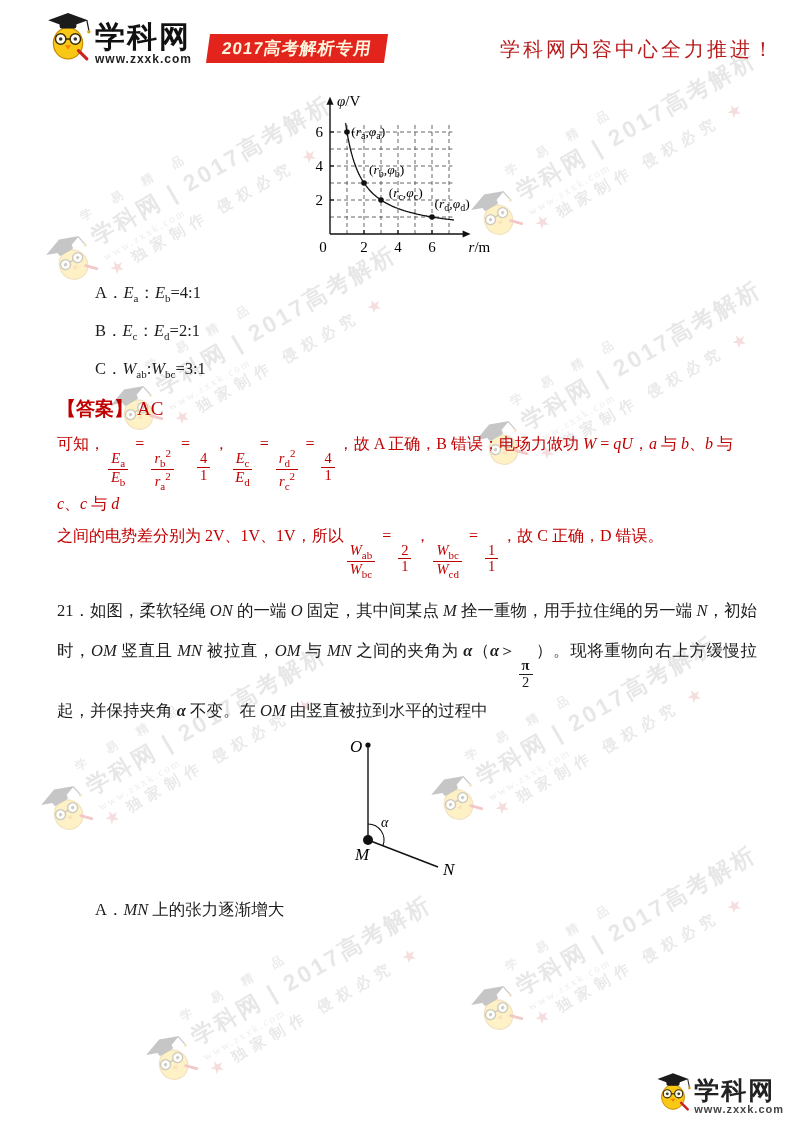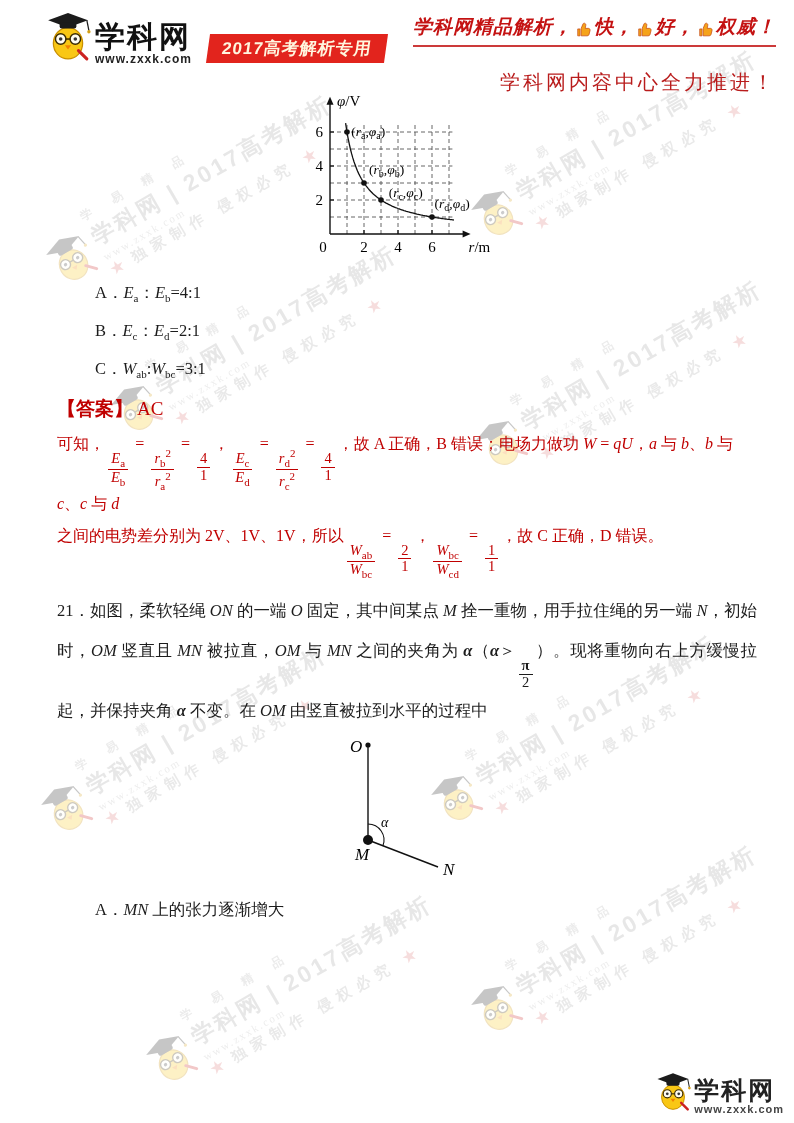--- a/index.html
+++ b/index.html
@@ -265,35 +265,20 @@
   <polygon points="19,33 25,33 22,37" fill="#f08300"></polygon>
   <line x1="32" y1="38" x2="40" y2="46" stroke="#cc2222" stroke-width="3" stroke-linecap="round"></line>
 </svg></span>
       <div class="logo-text">
         <div class="brand">学科网</div>
         <div class="brand-url">www.zxxk.com</div>
       </div>
       <div class="badge">2017高考解析专用</div>
     </div>
     <div class="head-right">
-      <div class="slogan">
-        <span>学科网精品解析，</span>
-        <span class="thumb"><svg viewBox="0 0 12 13" width="100%" height="100%">
-  <path d="M1 6h2v6H1z M4 12h5.2c.8 0 1.4-.5 1.6-1.2l.9-3.4c.2-.9-.4-1.9-1.4-1.9H7.5l.5-2.6C8.2 1.9 7.5 1 6.6 1c-.4 0-.8.2-1 .6L4 5.4V12z" fill="#f5a31a" stroke="#c2420e" stroke-width="0.6"></path>
-            </svg></span>
-        <span>快，</span>
-        <span class="thumb"><svg viewBox="0 0 12 13" width="100%" height="100%">
-  <path d="M1 6h2v6H1z M4 12h5.2c.8 0 1.4-.5 1.6-1.2l.9-3.4c.2-.9-.4-1.9-1.4-1.9H7.5l.5-2.6C8.2 1.9 7.5 1 6.6 1c-.4 0-.8.2-1 .6L4 5.4V12z" fill="#f5a31a" stroke="#c2420e" stroke-width="0.6"></path>
-            </svg></span>
-        <span>好，</span>
-        <span class="thumb"><svg viewBox="0 0 12 13" width="100%" height="100%">
-  <path d="M1 6h2v6H1z M4 12h5.2c.8 0 1.4-.5 1.6-1.2l.9-3.4c.2-.9-.4-1.9-1.4-1.9H7.5l.5-2.6C8.2 1.9 7.5 1 6.6 1c-.4 0-.8.2-1 .6L4 5.4V12z" fill="#f5a31a" stroke="#c2420e" stroke-width="0.6"></path>
-            </svg></span>
-        <span>权威！</span>
-      </div>
       <div class="slogan-sub">学科网内容中心全力推进！</div>
     </div>
   </div>
 
   <div class="main">
 
     <div class="chart-wrap" id="chart"><svg width="205" height="176" font-family="&quot;Liberation Serif&quot;,&quot;DejaVu Serif&quot;,serif">
           <line x1="47" y1="142" x2="47" y2="31.5" stroke="#555" stroke-width="0.9" stroke-dasharray="4 3"></line>
           <line x1="64" y1="142" x2="64" y2="31.5" stroke="#555" stroke-width="0.9" stroke-dasharray="4 3"></line>
           <line x1="81" y1="142" x2="81" y2="31.5" stroke="#555" stroke-width="0.9" stroke-dasharray="4 3"></line>

